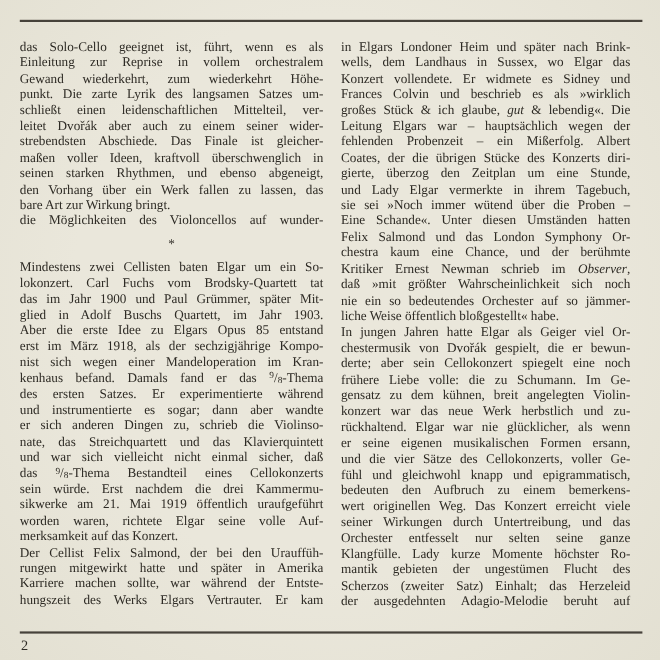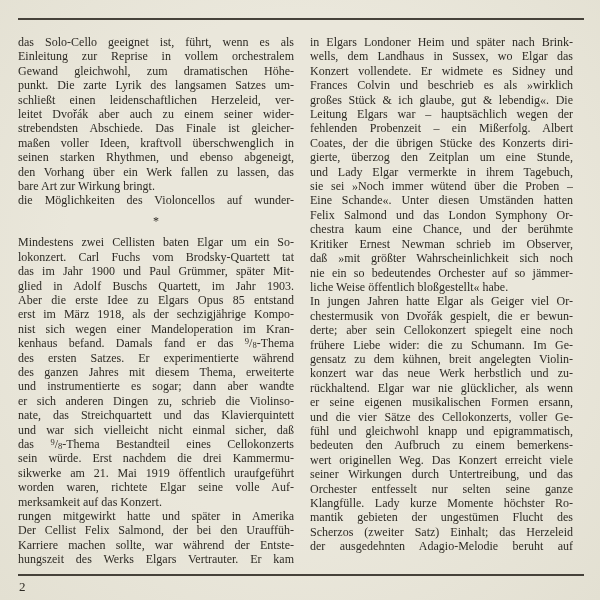--- a/index.html
+++ b/index.html
@@ -36,72 +36,71 @@
   .col-left  { width: 276px; margin-right: 16px; }
   .col-right { width: 263px; }
   .line {
     text-align: justify;
     text-align-last: justify;
     overflow: hidden;
     white-space: nowrap;
   }
   .line.end { text-align-last: left; }
   .line.sep { text-align: center; text-align-last: center; margin: 6px 0 7px; }
-  .it  { }
+  .it  { font-style: italic; }
   .sup { font-size: 8.5px; vertical-align: 0.35em; line-height: 1; }
   .sub { font-size: 8.5px; vertical-align: -0.1em; line-height: 1; }
   .page-number {
     position: absolute;
     left: 19px;
     top: 579px;
     font-size: 13px;
   }
 </style>
 </head>
 <body>
 
 <div class="page">
   <div class="rule rule-top"></div>
 
   <div class="columns">
     <div class="col col-left">
         <div class="line"><span>das Solo-Cello geeignet ist, führt, wenn es als</span></div>
         <div class="line"><span>Einleitung zur Reprise in vollem orchestralem</span></div>
-        <div class="line"><span>Gewand gleichwohl, zum dramatischen Höhe-</span></div>
+        <div class="line"><span>Gewand wiederkehrt, zum wiederkehrt Höhe-</span></div>
         <div class="line"><span>punkt. Die zarte Lyrik des langsamen Satzes um-</span></div>
-        <div class="line"><span>schließt einen leidenschaftlichen Herzeleid, ver-</span></div>
+        <div class="line"><span>schließt einen leidenschaftlichen Mittelteil, ver-</span></div>
         <div class="line"><span>leitet Dvořák aber auch zu einem seiner wider-</span></div>
         <div class="line"><span>strebendsten Abschiede. Das Finale ist gleicher-</span></div>
         <div class="line"><span>maßen voller Ideen, kraftvoll überschwenglich in</span></div>
         <div class="line"><span>seinen starken Rhythmen, und ebenso abgeneigt,</span></div>
         <div class="line"><span>den Vorhang über ein Werk fallen zu lassen, das</span></div>
         <div class="line end"><span>bare Art zur Wirkung bringt.</span></div>
         <div class="line"><span>die Möglichkeiten des Violoncellos auf wunder-</span></div>
         <div class="line sep"><span>*</span></div>
         <div class="line"><span>Mindestens zwei Cellisten baten Elgar um ein So-</span></div>
         <div class="line"><span>lokonzert. Carl Fuchs vom Brodsky-Quartett tat</span></div>
         <div class="line"><span>das im Jahr 1900 und Paul Grümmer, später Mit-</span></div>
         <div class="line"><span>glied in Adolf Buschs Quartett, im Jahr 1903.</span></div>
         <div class="line"><span>Aber die erste Idee zu Elgars Opus 85 entstand</span></div>
         <div class="line"><span>erst im März 1918, als der sechzigjährige Kompo-</span></div>
         <div class="line"><span>nist sich wegen einer Mandeloperation im Kran-</span></div>
         <div class="line"><span>kenhaus befand. Damals fand er das </span><span class="sup">9</span><span>/</span><span class="sub">8</span><span>-Thema</span></div>
         <div class="line"><span>des ersten Satzes. Er experimentierte während</span></div>
-        <div class="line"><span>des ganzen Jahres mit diesem Thema, erweiterte</span></div>
         <div class="line"><span>und instrumentierte es sogar; dann aber wandte</span></div>
         <div class="line"><span>er sich anderen Dingen zu, schrieb die Violinso-</span></div>
         <div class="line"><span>nate, das Streichquartett und das Klavierquintett</span></div>
         <div class="line"><span>und war sich vielleicht nicht einmal sicher, daß</span></div>
         <div class="line"><span>das </span><span class="sup">9</span><span>/</span><span class="sub">8</span><span>-Thema Bestandteil eines Cellokonzerts</span></div>
         <div class="line"><span>sein würde. Erst nachdem die drei Kammermu-</span></div>
         <div class="line"><span>sikwerke am 21. Mai 1919 öffentlich uraufgeführt</span></div>
         <div class="line"><span>worden waren, richtete Elgar seine volle Auf-</span></div>
         <div class="line end"><span>merksamkeit auf das Konzert.</span></div>
+        <div class="line"><span>Der Cellist Felix Salmond, der bei den Urauffüh-</span></div>
         <div class="line"><span>rungen mitgewirkt hatte und später in Amerika</span></div>
-        <div class="line"><span>Der Cellist Felix Salmond, der bei den Urauffüh-</span></div>
         <div class="line"><span>Karriere machen sollte, war während der Entste-</span></div>
         <div class="line"><span>hungszeit des Werks Elgars Vertrauter. Er kam</span></div>
       </div>
     <div class="col col-right">
         <div class="line"><span>in Elgars Londoner Heim und später nach Brink-</span></div>
         <div class="line"><span>wells, dem Landhaus in Sussex, wo Elgar das</span></div>
         <div class="line"><span>Konzert vollendete. Er widmete es Sidney und</span></div>
         <div class="line"><span>Frances Colvin und beschrieb es als »wirklich</span></div>
         <div class="line"><span>großes Stück &amp; ich glaube, </span><span class="it">gut</span><span> &amp; lebendig«. Die</span></div>
         <div class="line"><span>Leitung Elgars war – hauptsächlich wegen der</span></div>
@@ -113,21 +112,21 @@
         <div class="line"><span>Eine Schande«. Unter diesen Umständen hatten</span></div>
         <div class="line"><span>Felix Salmond und das London Symphony Or-</span></div>
         <div class="line"><span>chestra kaum eine Chance, und der berühmte</span></div>
         <div class="line"><span>Kritiker Ernest Newman schrieb im </span><span class="it">Observer</span><span>,</span></div>
         <div class="line"><span>daß »mit größter Wahrscheinlichkeit sich noch</span></div>
         <div class="line"><span>nie ein so bedeutendes Orchester auf so jämmer-</span></div>
         <div class="line end"><span>liche Weise öffentlich bloßgestellt« habe.</span></div>
         <div class="line"><span>In jungen Jahren hatte Elgar als Geiger viel Or-</span></div>
         <div class="line"><span>chestermusik von Dvořák gespielt, die er bewun-</span></div>
         <div class="line"><span>derte; aber sein Cellokonzert spiegelt eine noch</span></div>
-        <div class="line"><span>frühere Liebe wider: die zu Schumann. Im Ge-</span></div>
+        <div class="line"><span>frühere Liebe volle: die zu Schumann. Im Ge-</span></div>
         <div class="line"><span>gensatz zu dem kühnen, breit angelegten Violin-</span></div>
         <div class="line"><span>konzert war das neue Werk herbstlich und zu-</span></div>
         <div class="line"><span>rückhaltend. Elgar war nie glücklicher, als wenn</span></div>
         <div class="line"><span>er seine eigenen musikalischen Formen ersann,</span></div>
         <div class="line"><span>und die vier Sätze des Cellokonzerts, voller Ge-</span></div>
         <div class="line"><span>fühl und gleichwohl knapp und epigrammatisch,</span></div>
         <div class="line"><span>bedeuten den Aufbruch zu einem bemerkens-</span></div>
         <div class="line"><span>wert originellen Weg. Das Konzert erreicht viele</span></div>
         <div class="line"><span>seiner Wirkungen durch Untertreibung, und das</span></div>
         <div class="line"><span>Orchester entfesselt nur selten seine ganze</span></div>

